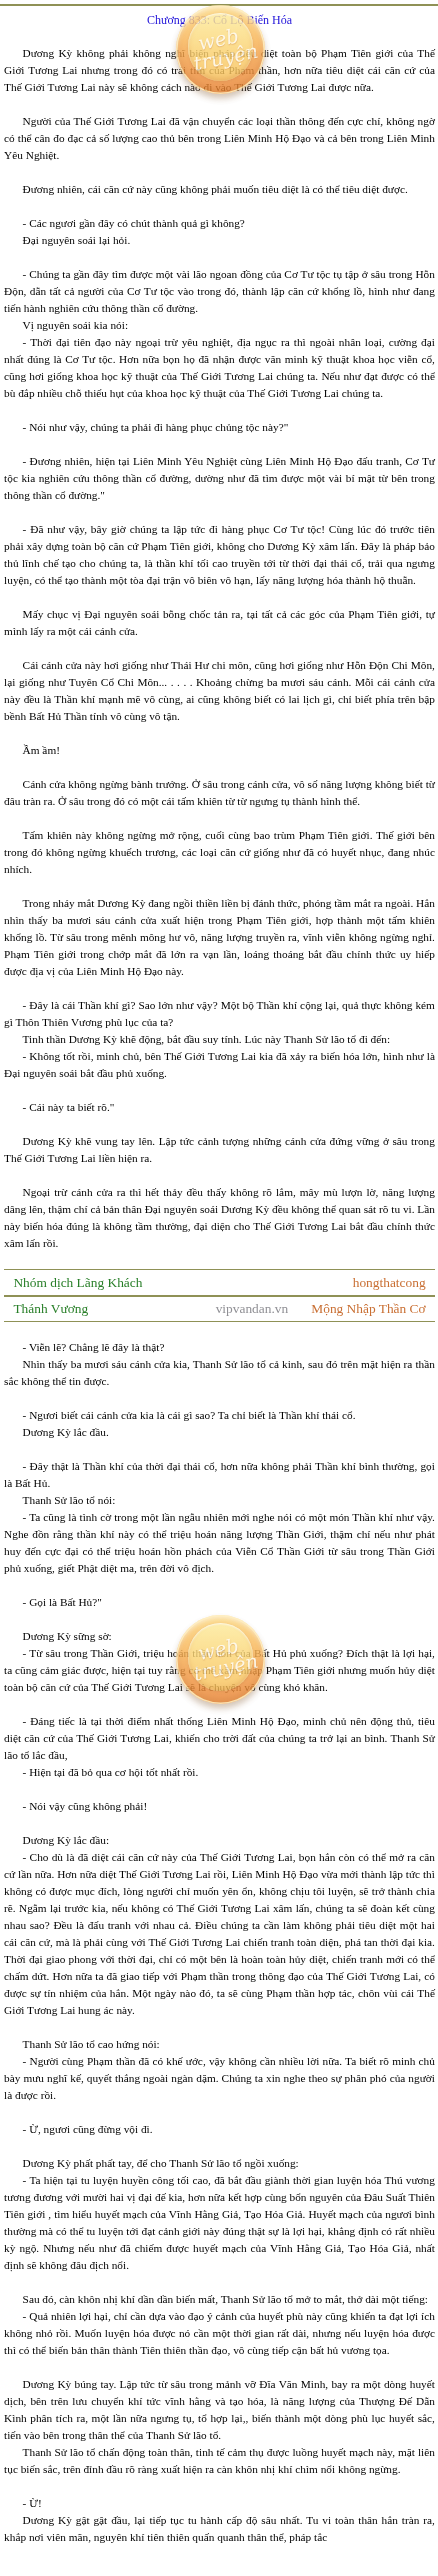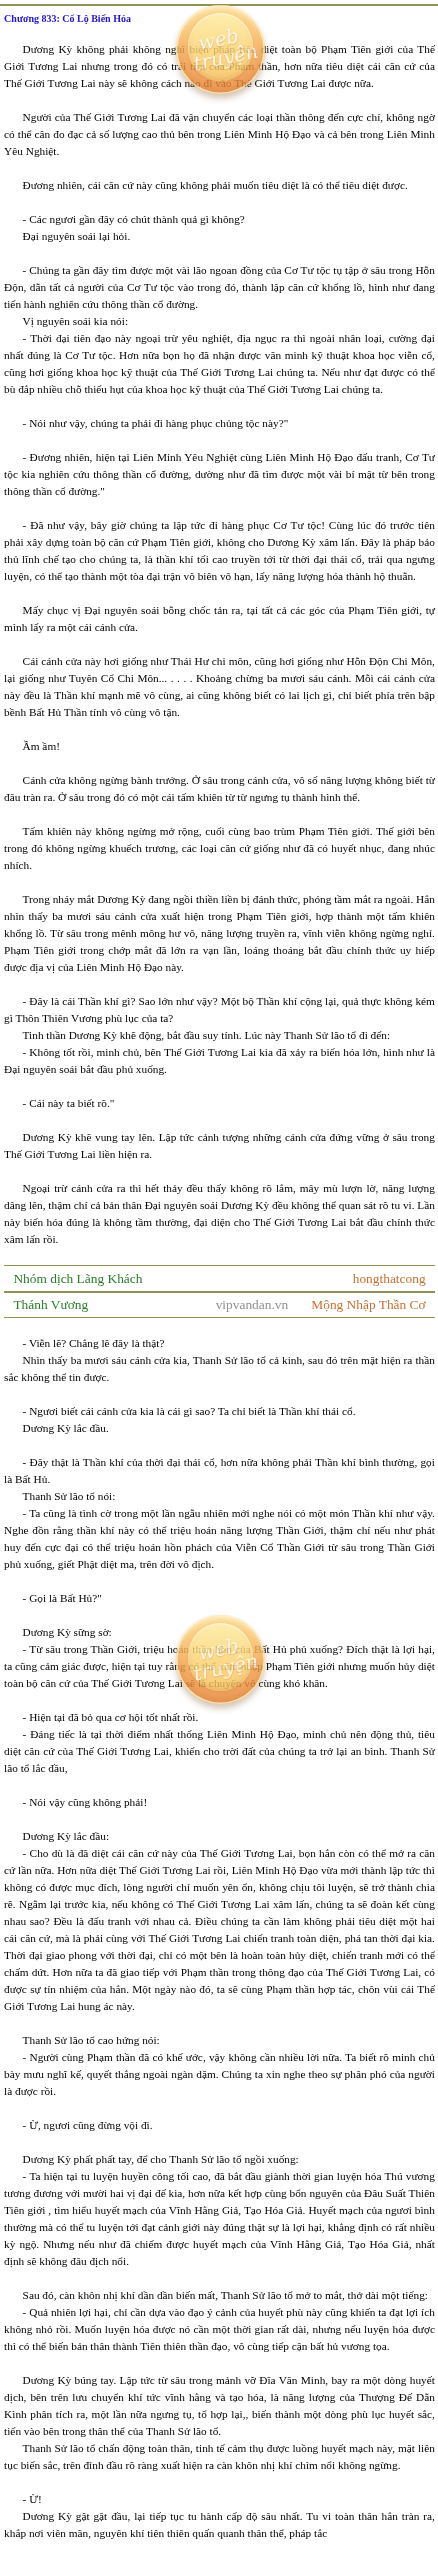--- a/index.html
+++ b/index.html
@@ -19,23 +19,23 @@
   }
   .topline{
     position:absolute;top:4.1px;left:0;width:439px;height:1.5px;
     background:var(--c-rule);
   }
   .page{
     padding:9.3px 4.1px 0 4.1px;
   }
   h1.chapter-title{
     margin:4.1px 0 12.4px 0;
-    text-align:left;
-    font-size:10px;
-    font-weight:bold;
+    text-align:center;
+    font-size:12px;
+    font-weight:normal;
     color:var(--c-title);
   }
   .para{margin:17px 0;}
   .para p{
     margin:0;
     font-size:11.3px;
     line-height:17px;
     text-align:justify;
     text-indent:18.5px;
     color:var(--c-text);
@@ -185,22 +185,22 @@
         <p>- Ta cũng là tình cờ trong một lần ngẫu nhiên mới nghe nói có một món Thần khí như vậy. Nghe đồn rằng thần khí này có thể triệu hoán năng lượng Thần Giới, thậm chí nếu như phát huy đến cực đại có thể triệu hoán hồn phách của Viễn Cổ Thần Giới từ sâu trong Thần Giới phủ xuống, giết Phật diệt ma, trên đời vô địch.</p>
       </div>
       <div class="para">
         <p>- Gọi là Bất Hủ?"</p>
       </div>
       <div class="para">
         <p>Dương Kỳ sững sờ:</p>
         <p>- Từ sâu trong Thần Giới, triệu hoán thần hồn của Bất Hủ phủ xuống? Đích thật là lợi hại, ta cũng cảm giác được, hiện tại tuy rằng có thể xâm nhập Phạm Tiên giới nhưng muốn hủy diệt toàn bộ căn cứ của Thế Giới Tương Lai sẽ là chuyện vô cùng khó khăn.</p>
       </div>
       <div class="para">
+        <p>- Đáng tiếc là tại thời điểm nhất thống Liên Minh Hộ Đạo, minh chủ nên động thủ, tiêu diệt căn cứ của Thế Giới Tương Lai, khiến cho trời đất của chúng ta trở lại an bình. Thanh Sử lão tổ lắc đầu,</p>
         <p>- Hiện tại đã bỏ qua cơ hội tốt nhất rồi.</p>
-        <p>- Đáng tiếc là tại thời điểm nhất thống Liên Minh Hộ Đạo, minh chủ nên động thủ, tiêu diệt căn cứ của Thế Giới Tương Lai, khiến cho trời đất của chúng ta trở lại an bình. Thanh Sử lão tổ lắc đầu,</p>
       </div>
       <div class="para">
         <p>- Nói vậy cũng không phải!</p>
       </div>
       <div class="para">
         <p>Dương Kỳ lắc đầu:</p>
         <p>- Cho dù là đã diệt cái căn cứ này của Thế Giới Tương Lai, bọn hắn còn có thể mở ra căn cứ  lần nữa. Hơn nữa diệt Thế Giới Tương Lai rồi, Liên Minh Hộ Đạo vừa mới thành lập tức thì không có được mục đích, lòng người chỉ muốn yên ổn, không chịu tôi luyện, sẽ trở thành chia rẽ. Ngẫm lại trước kia, nếu không có Thế Giới Tương Lai xâm lấn, chúng ta sẽ đoàn kết cùng nhau sao? Đều là đấu tranh với nhau cả. Điều chúng ta cần làm không phải tiêu diệt một hai cái căn cứ, mà là phải cùng với Thế Giới Tương Lai chiến tranh toàn diện, phá tan thời đại kia. Thời đại giao phong với thời đại, chỉ có một bên là hoàn toàn hủy diệt, chiến tranh mới có thể chấm dứt. Hơn nữa ta đã giao tiếp với Phạm thần trong thông đạo của Thế Giới Tương Lai, có được sự tín nhiệm của hắn. Một ngày nào đó, ta sẽ cùng Phạm thần hợp tác, chôn vùi cái Thế Giới Tương Lai hung ác này.</p>
       </div>
       <div class="para">
         <p>Thanh Sử lão tổ cao hứng nói:</p>

